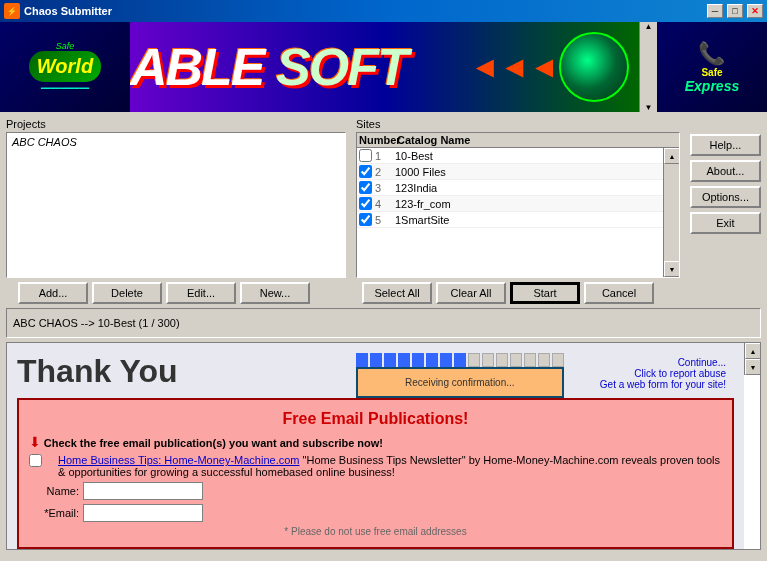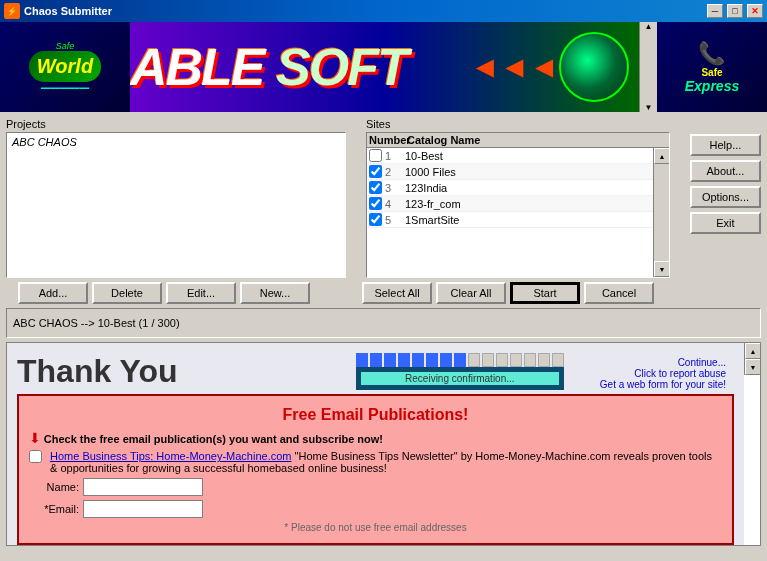--- a/index.html
+++ b/index.html
@@ -118,21 +118,21 @@
     .main-area {
       background: #d4d0c8;
       padding: 6px;
       display: flex;
       flex-direction: column;
       gap: 4px;
     }
 
     .panels-row {
       display: flex;
-      gap: 20px;
+      gap: 10px;
       height: 160px;
     }
 
     
     .projects-panel {
       width: 340px;
       display: flex;
       flex-direction: column;
     }
     .panel-label {
@@ -316,23 +316,23 @@
       width: 12px; height: 14px;
       background: #3366ff;
     }
     .progress-block.empty {
       background: #d4d0c8;
       border: 1px solid #aaa;
     }
     .progress-label {
       font-size: 10px;
       color: #333;
-      border: 5px solid #0c4a6e;
-      padding: 1px 4px;
-      background: #5eead4;
+      border: 2px solid #0c4a6e;
+      padding: 8px 4px;
+      background: #fdba74;
       text-align: center;
     }
     .continue-links {
       text-align: right;
       padding: 4px 8px;
       font-size: 10px;
     }
     .continue-links a {
       color: #0000cc;
       display: block;
@@ -366,21 +366,21 @@
       color: #cc0000;
       font-size: 14px;
     }
     .pubs-subtitle {
       font-weight: bold;
       margin: 4px 0;
     }
     .pub-item {
       display: flex;
       align-items: flex-start;
-      gap: 8px;
+      gap: 16px;
       margin: 4px 0;
     }
     .pub-link {
       color: #0000cc;
       text-decoration: underline;
     }
     .form-row {
       display: flex;
       align-items: center;
       gap: 4px;

